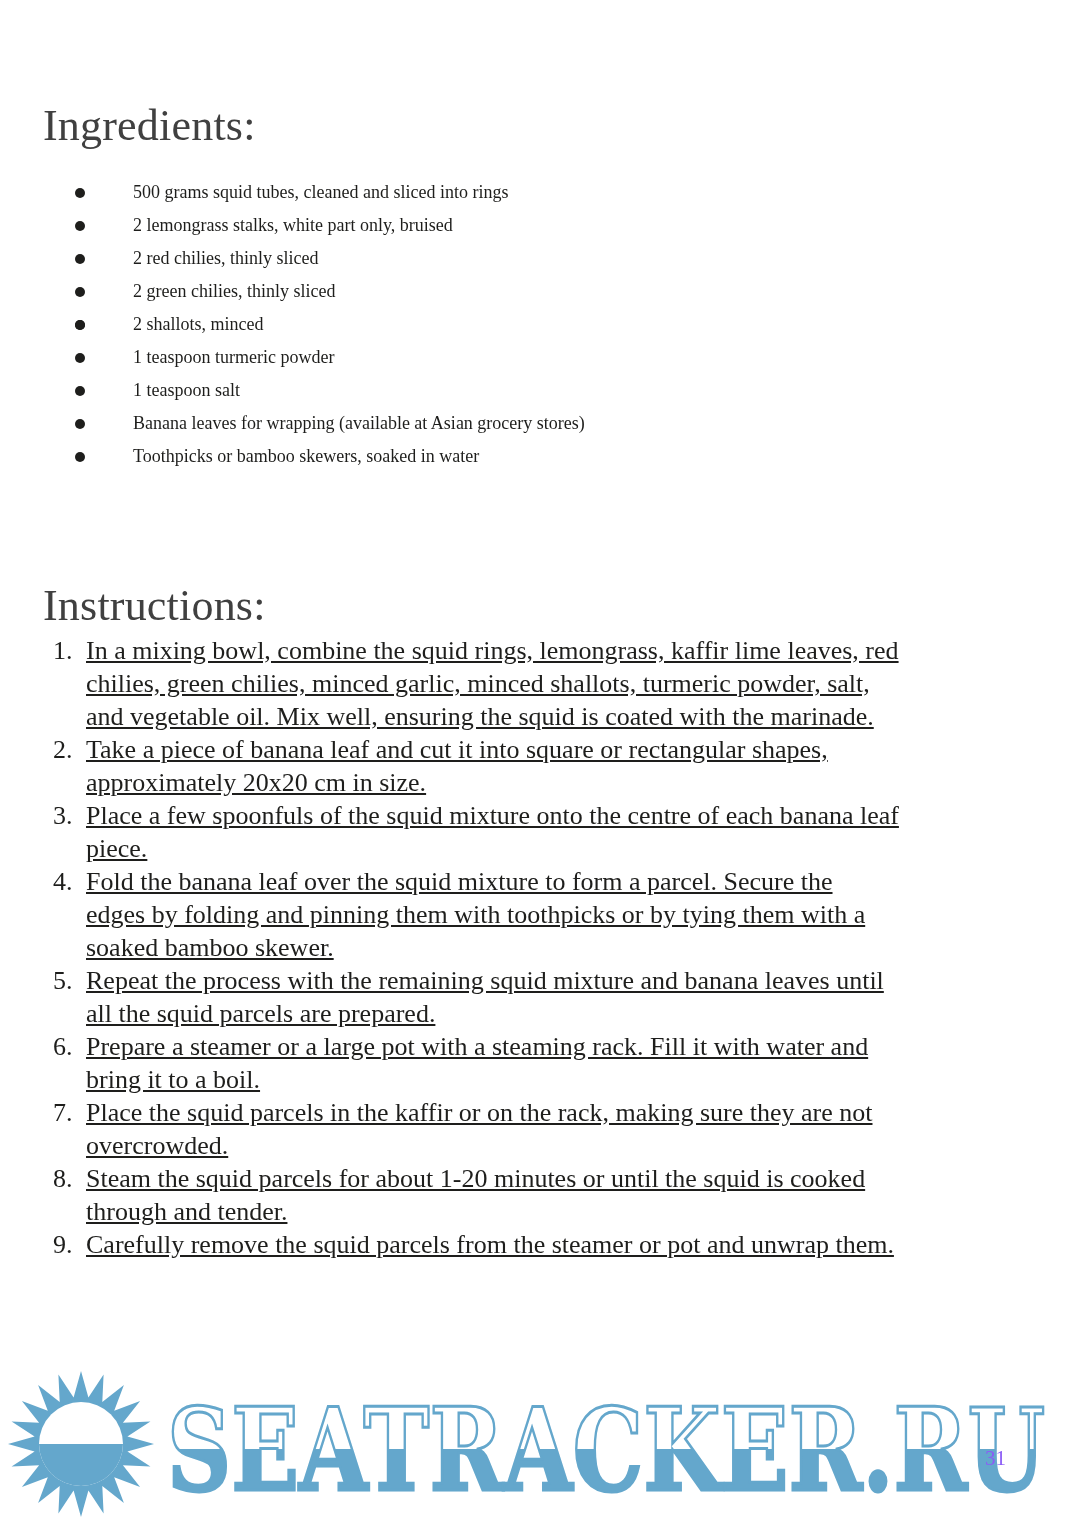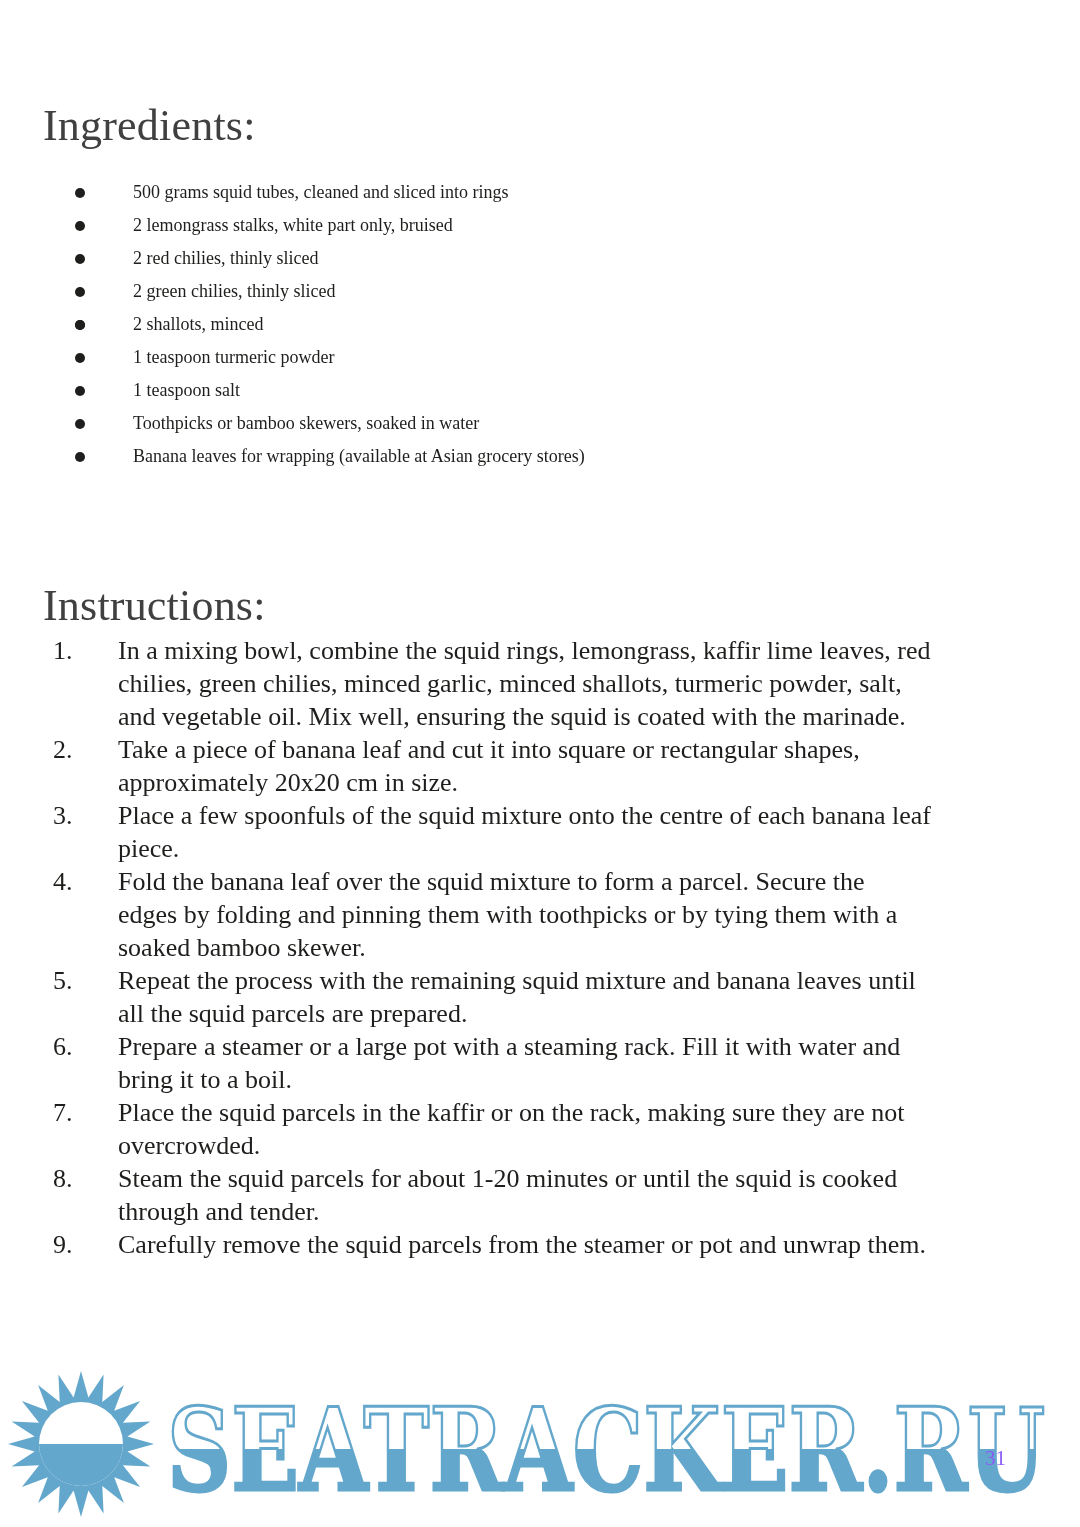--- a/index.html
+++ b/index.html
@@ -29,21 +29,21 @@
     width:10px;height:10px;border-radius:50%;
     background:#1e1e1c;
   }
   ol.instructions{
     position:absolute;left:53px;top:634px;width:985px;
     margin:0;padding:0;list-style:none;
     font-size:26px;line-height:33px;
   }
   ol.instructions li{position:relative;margin:0;padding:0;}
   ol.instructions .num{position:absolute;left:0;top:0;}
-  ol.instructions .txt{display:block;margin-left:65px;white-space:pre-line;}
+  ol.instructions .txt{display:block;margin-left:33px;white-space:pre-line;text-decoration:underline;}
   .sun-svg{position:absolute;left:8px;top:1371px;}
   .brand-svg{position:absolute;left:0;top:1390px;}
   .page-number{
     position:absolute;left:985px;top:1446px;
     font-size:21px;color:#8b5cf6;z-index:5;
   }
 </style>
 </head>
 <body>
 
@@ -53,22 +53,22 @@
 
   <ul class="ingredients">
     <li><span class="dot"></span><span>500 grams squid tubes, cleaned and sliced into rings</span></li>
     <li><span class="dot"></span><span>2 lemongrass stalks, white part only, bruised</span></li>
     <li><span class="dot"></span><span>2 red chilies, thinly sliced</span></li>
     <li><span class="dot"></span><span>2 green chilies, thinly sliced</span></li>
     <li><span class="dot"></span></li>
     <li><span class="dot"></span><span>2 shallots, minced</span></li>
     <li><span class="dot"></span><span>1 teaspoon turmeric powder</span></li>
     <li><span class="dot"></span><span>1 teaspoon salt</span></li>
+    <li><span class="dot"></span><span>Banana leaves for wrapping (available at Asian grocery stores)</span></li>
     <li><span class="dot"></span><span>Toothpicks or bamboo skewers, soaked in water</span></li>
-    <li><span class="dot"></span><span>Banana leaves for wrapping (available at Asian grocery stores)</span></li>
   </ul>
 
   <h1 class="heading" id="instructions-heading">Instructions:</h1>
 
   <ol class="instructions">
     <li>
         <span class="num">1.</span>
         <span class="txt">In a mixing bowl, combine the squid rings, lemongrass, kaffir lime leaves, red
 chilies, green chilies, minced garlic, minced shallots, turmeric powder, salt,
 and vegetable oil. Mix well, ensuring the squid is coated with the marinade.</span>

